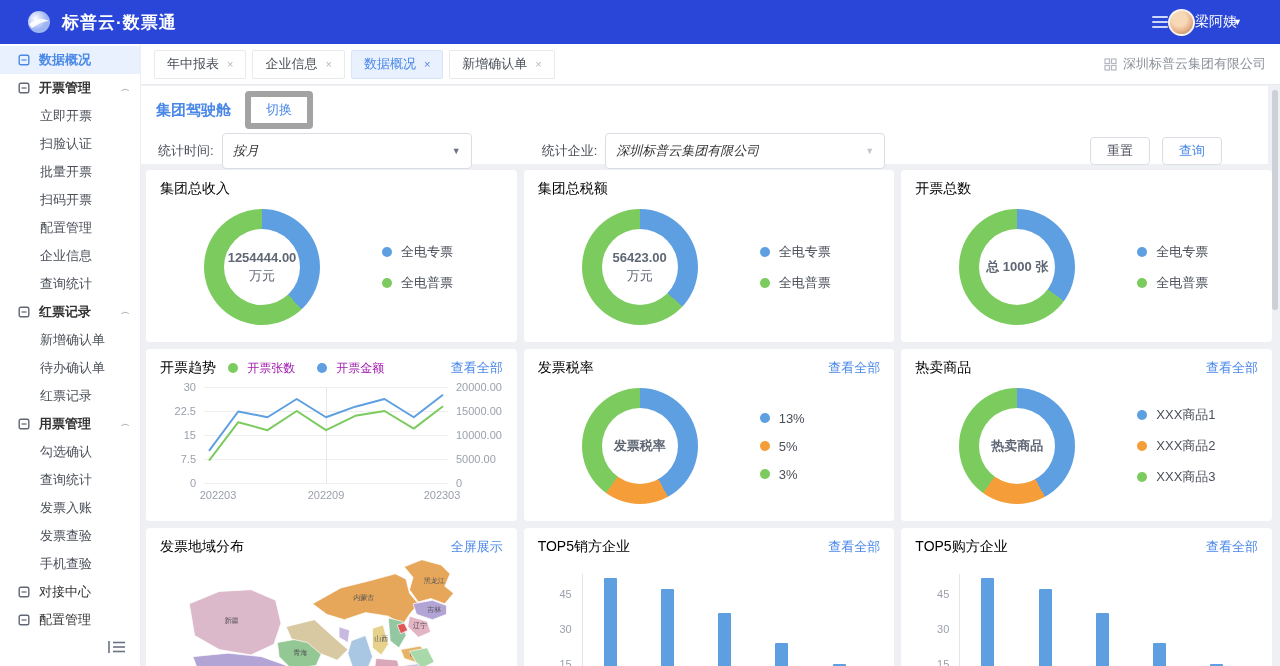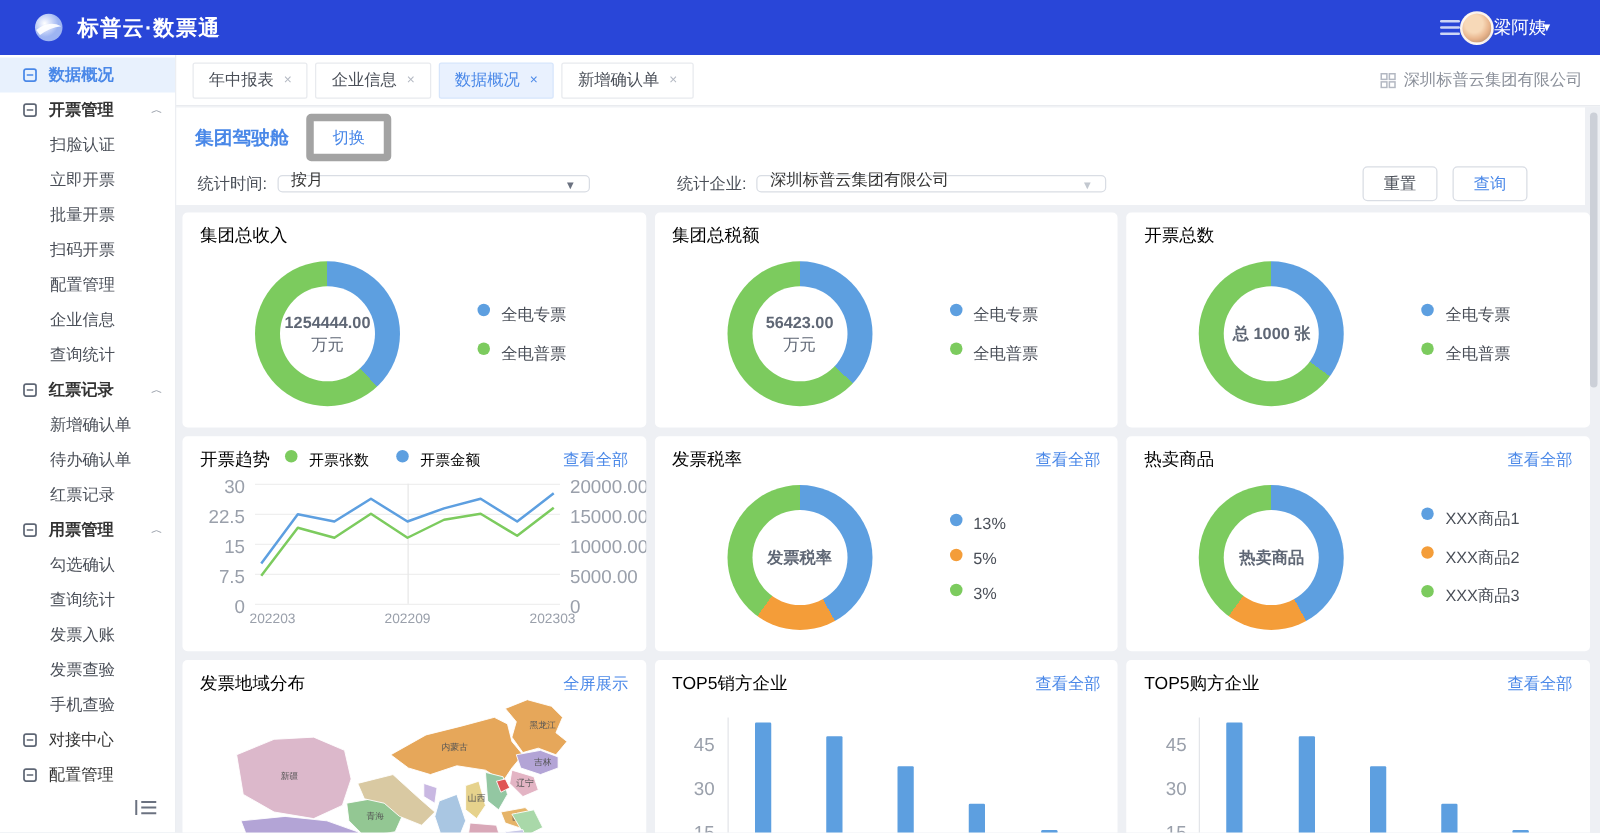--- a/index.html
+++ b/index.html
@@ -36,22 +36,22 @@
   .tab .x{font-size:11px;color:#b3b8c2;line-height:1;}
   .tab.active .x{color:#4a88e8;}
   .company{margin-left:auto;display:flex;align-items:center;gap:6px;font-size:13px;color:#8a8f99;}
   
   .toolbar{position:absolute;top:86px;left:140px;right:12px;height:78px;background:#fff;padding:10px 16px 0;box-sizing:border-box;z-index:2;}
   .mode-row{display:flex;align-items:center;gap:14px;height:28px;}
   .mode-label{color:#4a88e8;font-size:15px;font-weight:bold;}
   .btn-switch{border:6px solid #a3a3a3;color:#4a88e8;background:#fff;font-size:13px;border-radius:4px;padding:4px 15px;cursor:pointer;}
   .filter-row{display:flex;align-items:center;margin-top:9px;gap:8px;}
   .flabel{font-size:13px;color:#4a4f58;margin-left:2px;}
-  .sel{height:14px;border:1px solid #d9dde4;border-radius:4px;background:#fff;display:flex;align-items:flex-end;
-       padding:0 10px;font-size:13px;color:#333;justify-content:space-between;cursor:pointer;box-sizing:border-box;}
+  .sel{height:36px;border:1px solid #d9dde4;border-radius:4px;background:#fff;display:flex;align-items:center;
+       padding:0 10px;font-size:13px;color:#333;justify-content:space-between;cursor:pointer;box-sizing:border-box;font-style:italic;}
   .sel .sv{overflow:hidden;white-space:nowrap;}
   .sel .sc{color:#6b7280;font-size:9px;margin-left:8px;}
   .sel.time{width:250px;margin-right:60px;}
   .sel.comp{width:280px;}
   .sel.comp .sc{color:#c2c7cf;}
   .fbtns{margin-left:auto;display:flex;gap:12px;margin-right:30px;}
   .fbtn{height:28px;padding:0 16px;border:1px solid #d9dde4;background:#fff;border-radius:4px;font-size:13px;color:#4a4f58;cursor:pointer;}
   .fbtn.primary{color:#4a88e8;}
   
   .grid{position:absolute;top:170px;left:146px;width:1126px;display:grid;grid-template-columns:repeat(3,1fr);
@@ -61,27 +61,27 @@
   .card-title{font-size:14px;font-weight:normal;color:#000000;}
   .view-link{margin-left:auto;font-size:13px;color:#4a88e8;cursor:pointer;}
   
   .pie-body{display:flex;align-items:center;height:138px;}
   .donut{width:116px;height:116px;border-radius:50%;position:relative;margin-left:44px;flex:none;}
   .hole{position:absolute;inset:20px;background:#fff;border-radius:50%;display:flex;flex-direction:column;
         align-items:center;justify-content:center;}
   .hole .v{font-size:13px;font-weight:bold;color:#5f6775;white-space:nowrap;}
   .hole .u{font-size:13px;color:#5f6775;margin-top:2px;}
   .legend{margin-left:62px;display:flex;flex-direction:column;gap:13px;}
-  .li{display:flex;font-size:13px;color:#4a4f58;cursor:pointer;}
+  .li{display:flex;align-items:center;font-size:13px;color:#4a4f58;cursor:pointer;}
   .li .dot{width:10px;height:10px;border-radius:50%;margin-right:9px;flex:none;}
   
   .trend-legend{display:flex;gap:22px;margin:0 auto;transform:translateX(-14px);}
-  .trend-legend .li{font-size:12px;color:#000000;}
+  .trend-legend .li{font-size:12px;color:#a21caf;}
   .plot{position:relative;height:126px;margin-top:4px;}
-  .tick{position:absolute;font-size:15px;color:#9aa0ab;}
+  .tick{position:absolute;font-size:11px;color:#9aa0ab;}
   .gline{position:absolute;height:1px;background:#efefef;}
   .vline{position:absolute;width:1px;background:#e7e7e7;}
   .xlab{position:absolute;font-size:11px;color:#9aa0ab;transform:translateX(-50%);}
   
   .bar{position:absolute;width:13px;border-radius:1px 1px 0 0;}
   .axis{position:absolute;background:#e3e5e9;}
   
   .map-body{margin-top:2px;}
   
   .sbar{position:absolute;right:2px;top:90px;width:6px;height:220px;background:#ccd0d8;border-radius:3px;z-index:6;}
@@ -129,22 +129,22 @@
       <div class="s-item group">
         <span class="sic">
           <svg width="12" height="12" viewBox="0 0 12 12">
             <rect x="1.2" y="1.2" width="9.6" height="9.6" rx="1.6" fill="none" stroke="currentColor" stroke-width="1.4"></rect>
             <line x1="3.4" y1="6" x2="8.6" y2="6" stroke="currentColor" stroke-width="1.2"></line>
           </svg>
         </span>
         <span>开票管理</span>
         <span class="chev">︿</span>
       </div>
+      <div class="s-sub">立即开票</div>
       <div class="s-sub">扫脸认证</div>
-      <div class="s-sub">立即开票</div>
       <div class="s-sub">批量开票</div>
       <div class="s-sub">扫码开票</div>
       <div class="s-sub">配置管理</div>
       <div class="s-sub">企业信息</div>
       <div class="s-sub">查询统计</div>
       <div class="s-item group">
         <span class="sic">
           <svg width="12" height="12" viewBox="0 0 12 12">
             <rect x="1.2" y="1.2" width="9.6" height="9.6" rx="1.6" fill="none" stroke="currentColor" stroke-width="1.4"></rect>
             <line x1="3.4" y1="6" x2="8.6" y2="6" stroke="currentColor" stroke-width="1.2"></line>

